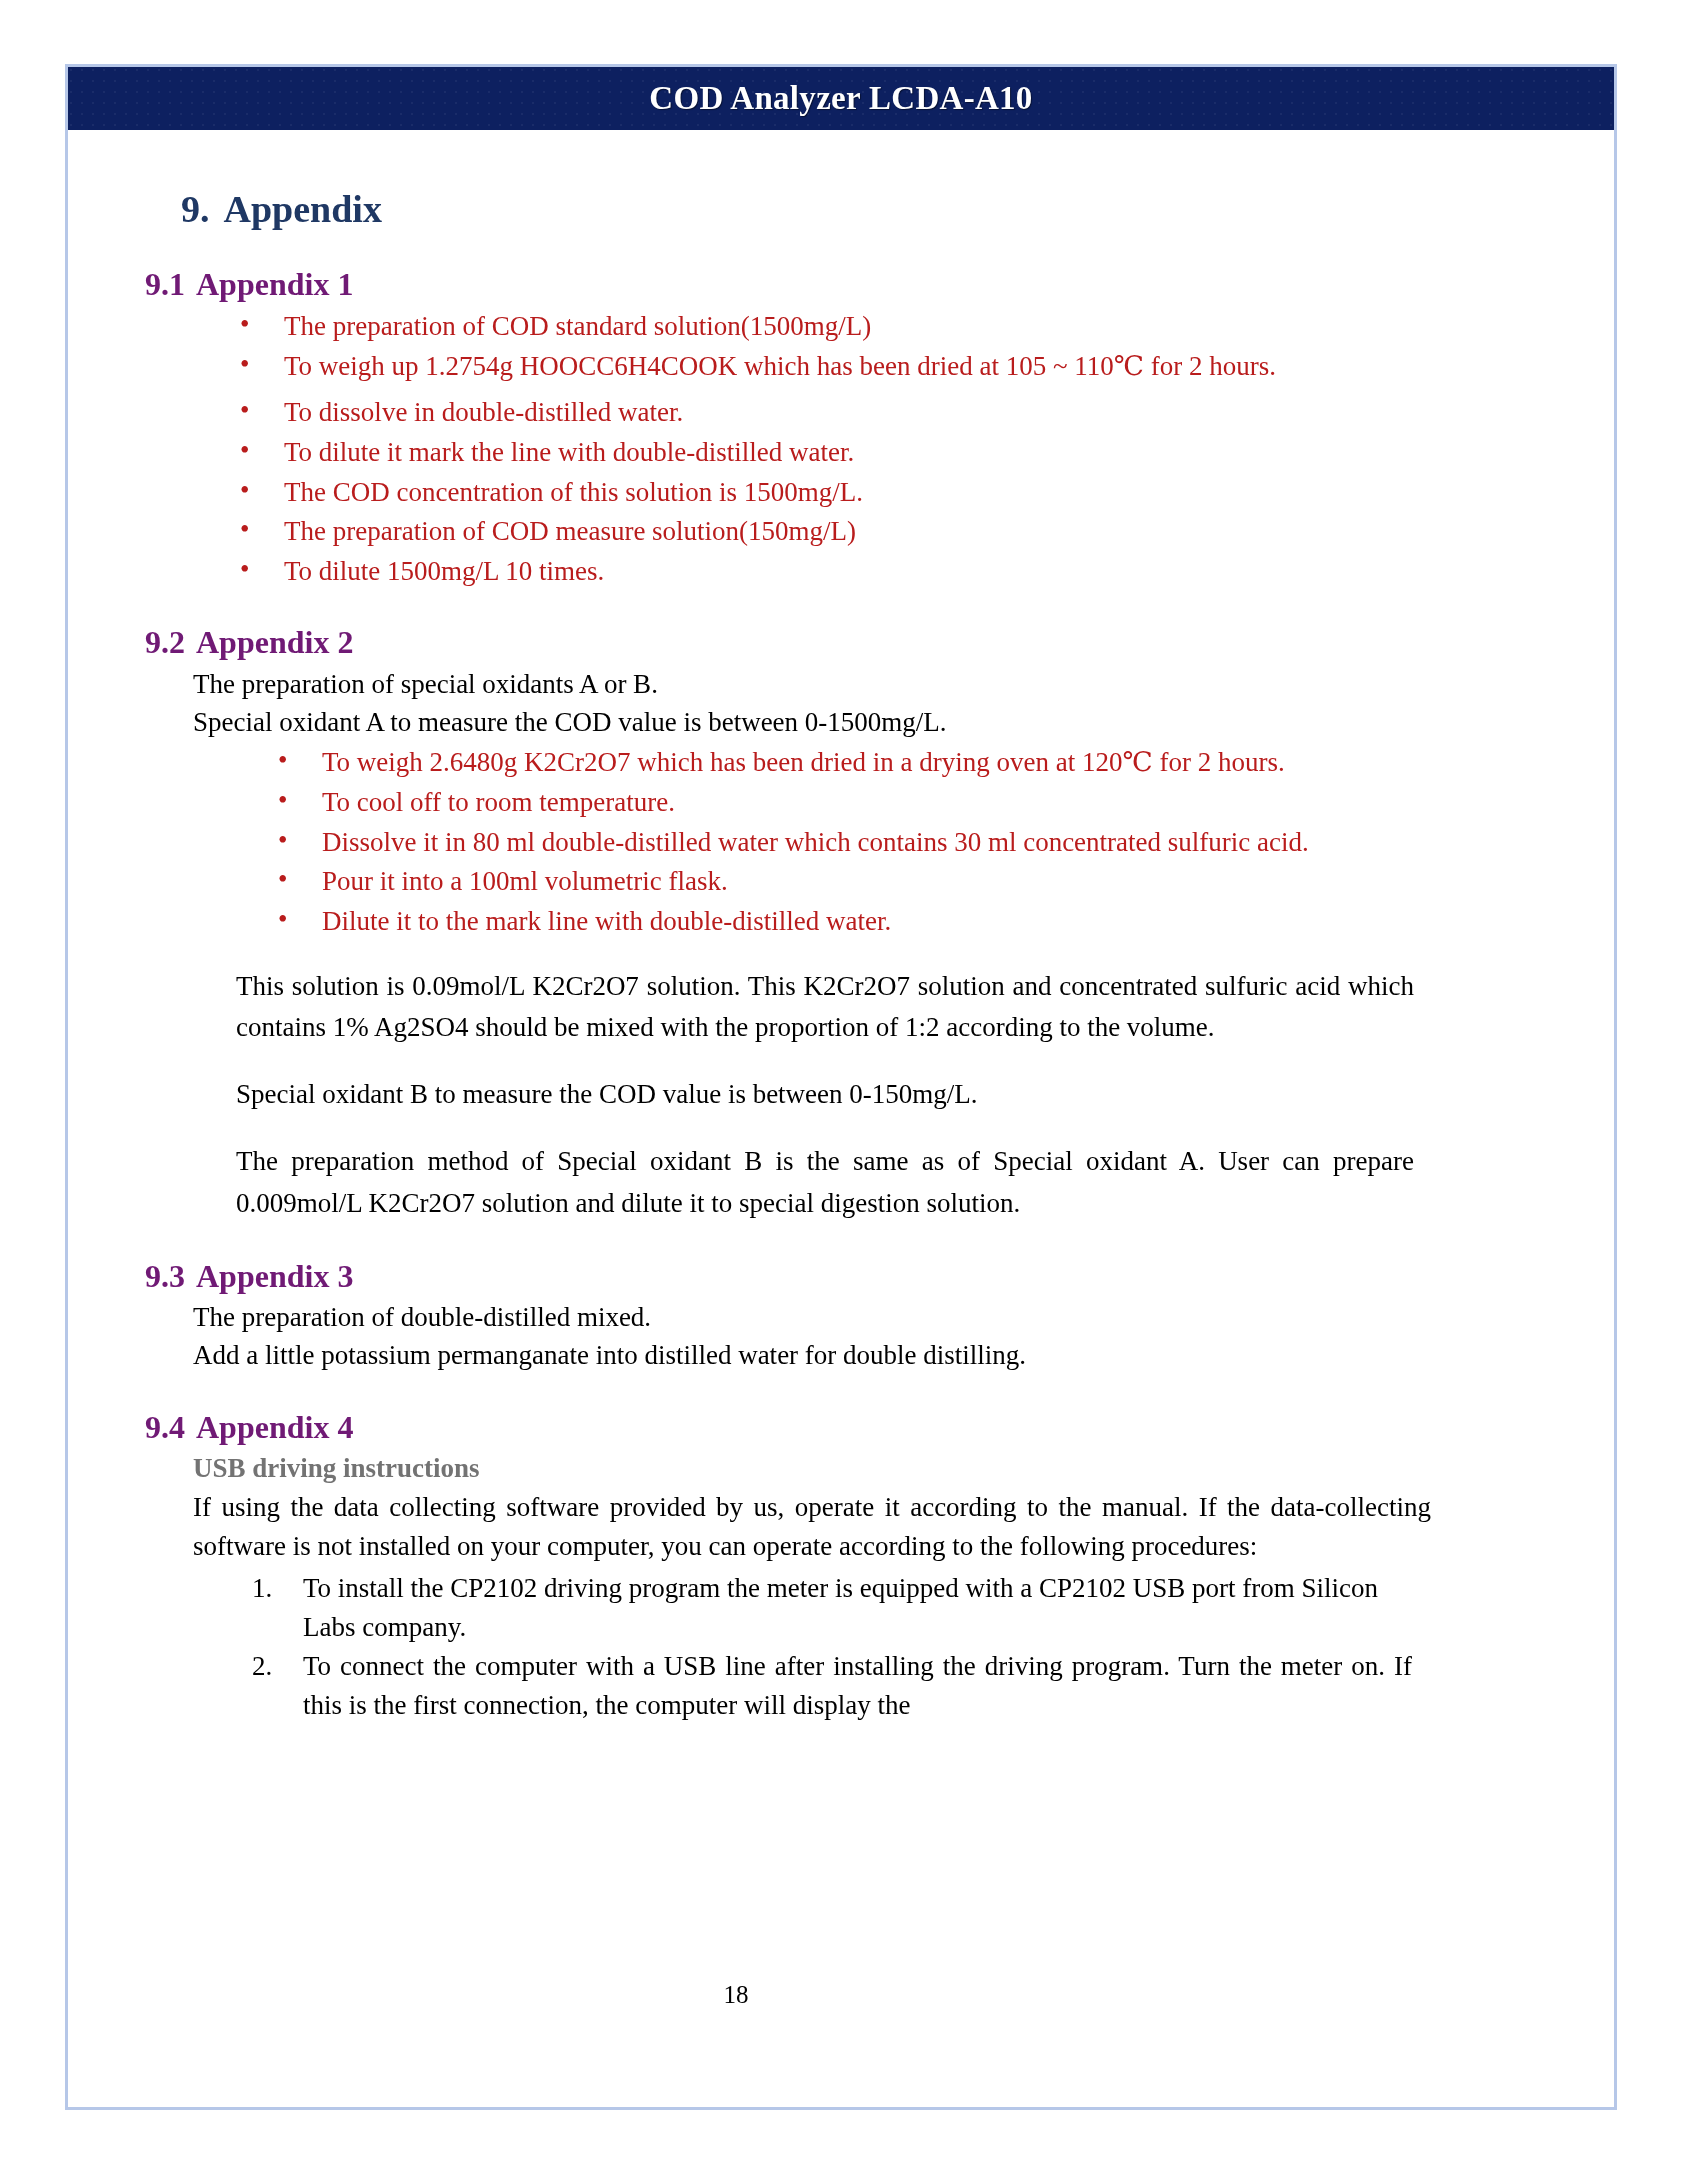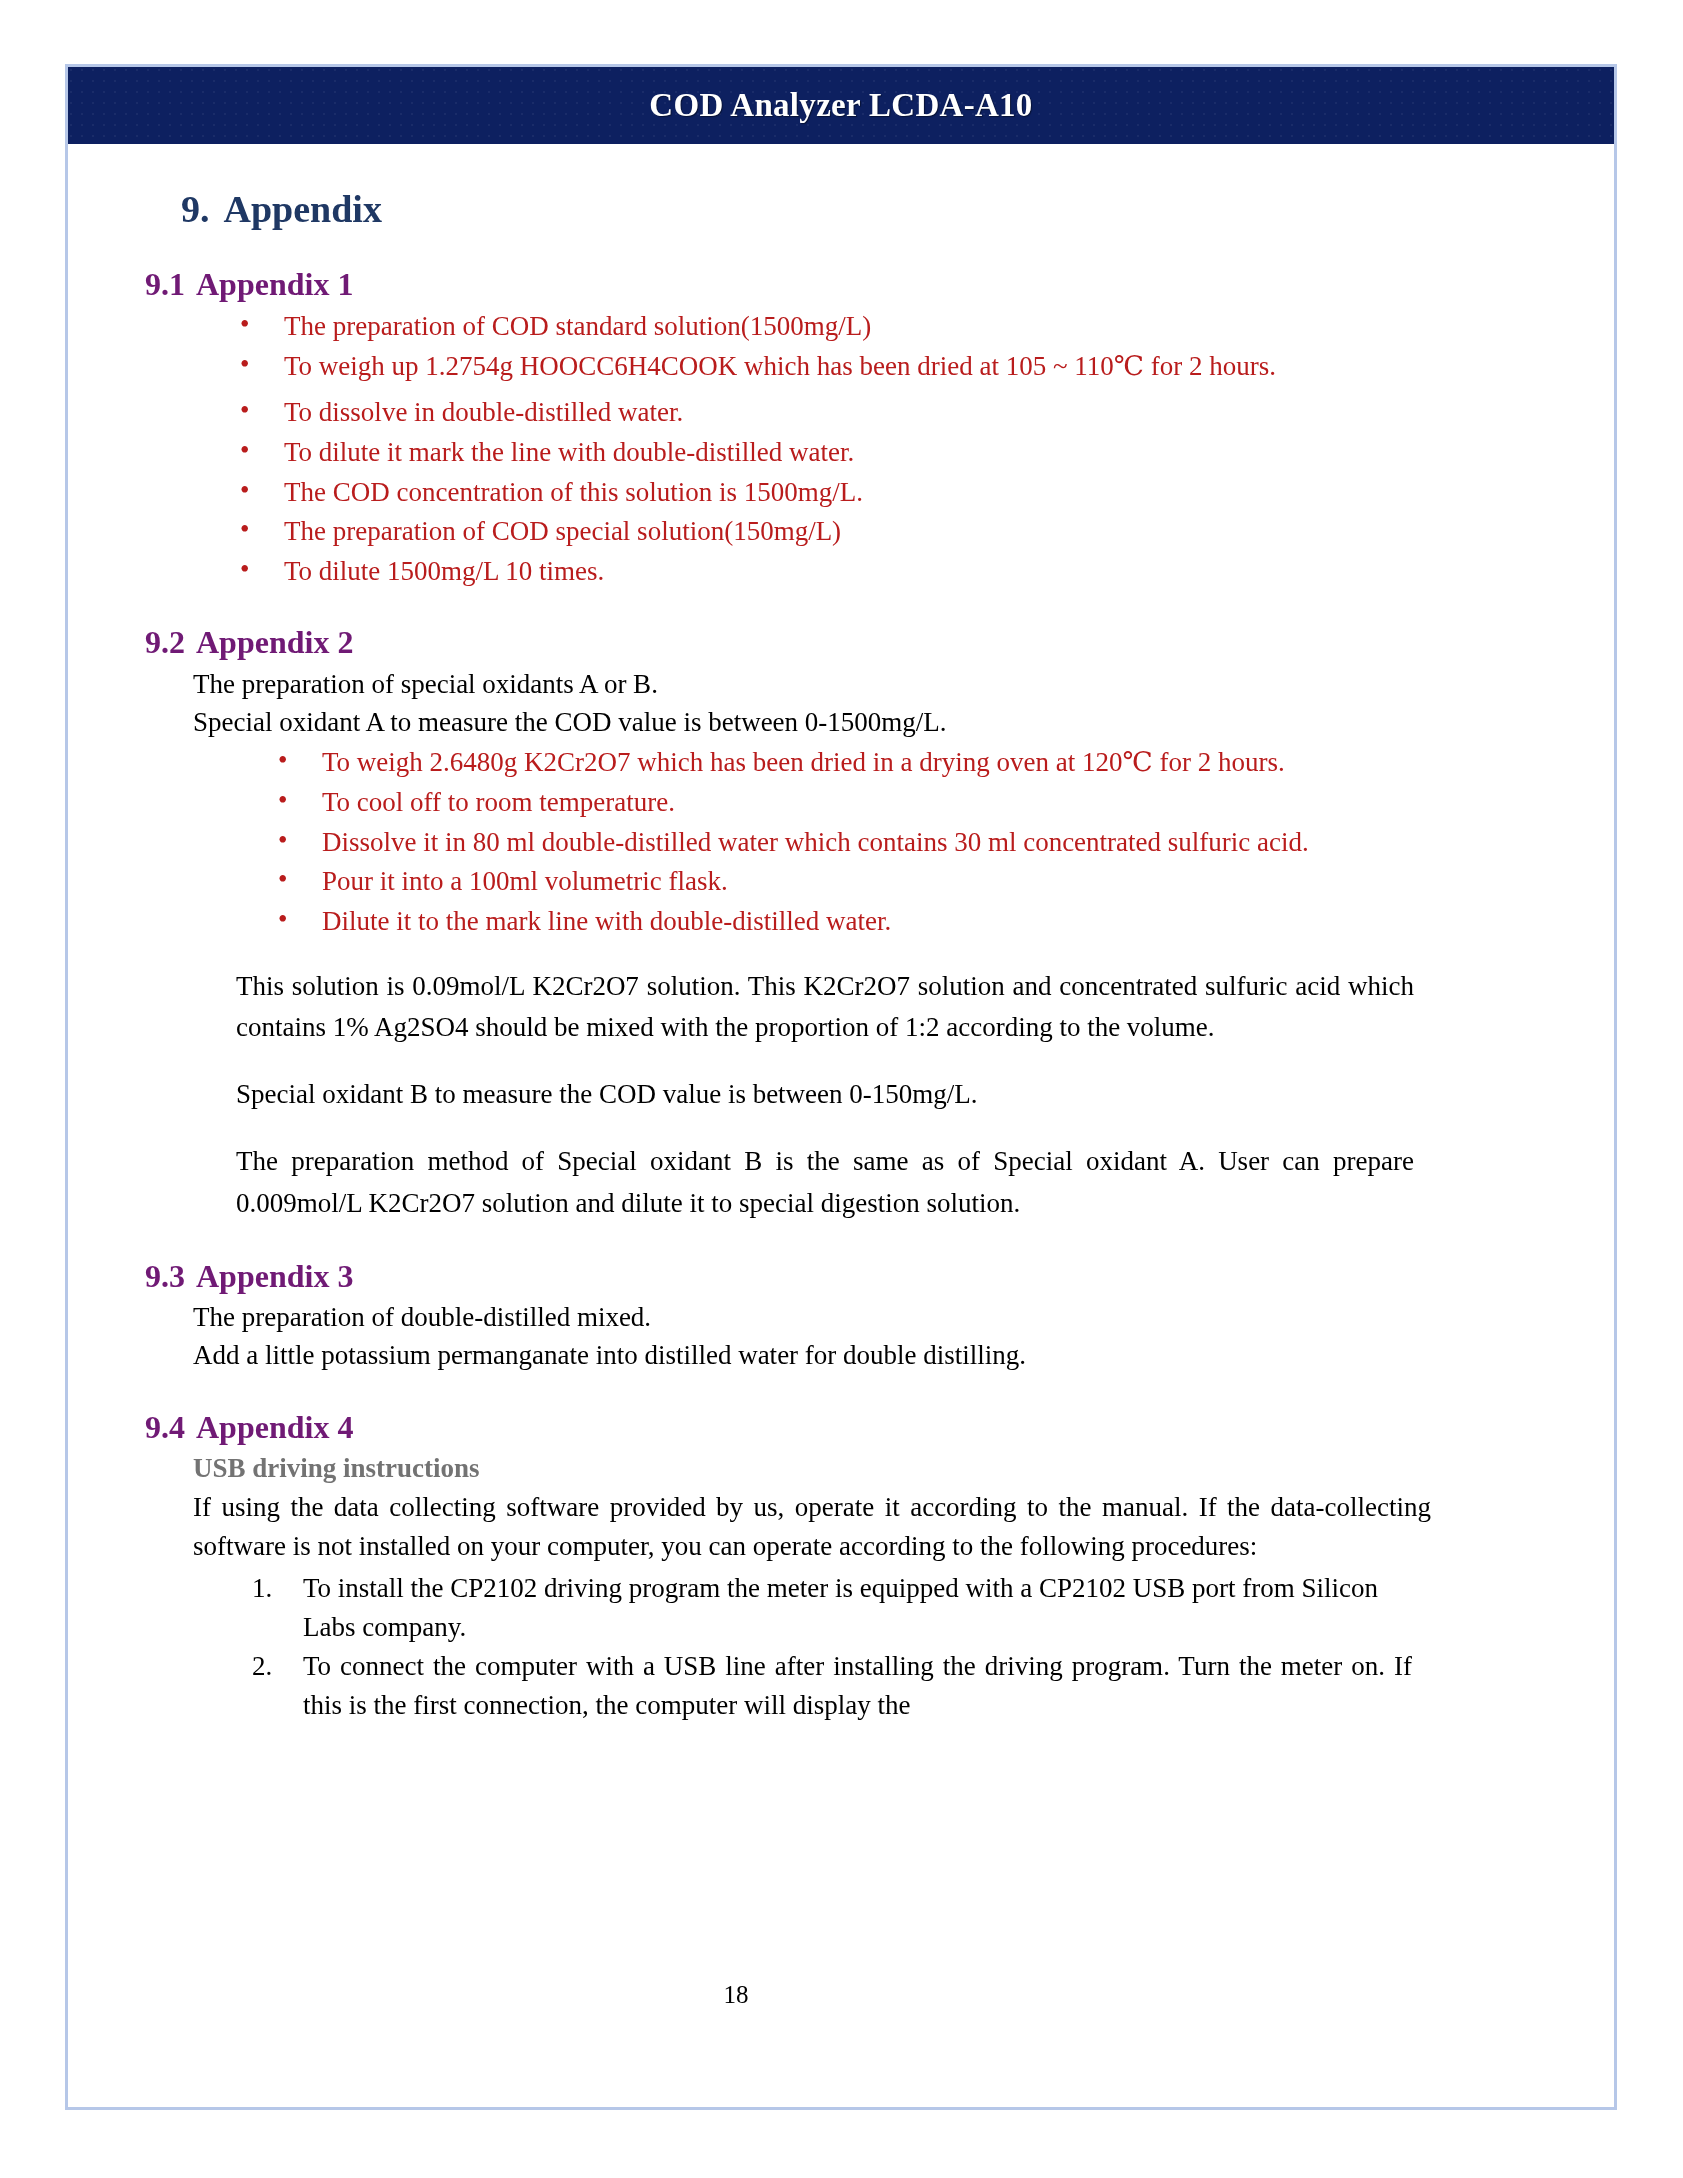--- a/index.html
+++ b/index.html
@@ -25,21 +25,21 @@
     box-sizing: border-box;
     background: #ffffff;
   }
 
   
   #header-banner {
     position: absolute;
     left: 0px;
     top: 0px;
     width: 1546px;
-    height: 77px;
+    height: 63px;
     background: #0d2060;
     background-image:
       radial-gradient(circle at 3px 3px, rgba(255,255,255,0.055) 1px, transparent 1.3px);
     background-size: 11px 11px;
     display: flex;
     align-items: center;
     justify-content: center;
   }
   #header-title {
     color: #ffffff;
@@ -208,21 +208,21 @@
       <span class="h2num">9.1</span>
         <span>Appendix 1</span>
     </div>
 
     <ul class="bul indent-a">
       <li>The preparation of COD standard solution(1500mg/L)</li>
       <li class="justify loose">To weigh up 1.2754g HOOCC6H4COOK which has been dried at 105 ~ 110℃ for 2 hours.</li>
       <li>To dissolve in double-distilled water.</li>
       <li>To dilute it mark the line with double-distilled water.</li>
       <li>The COD concentration of this solution is 1500mg/L.</li>
-      <li>The preparation of COD special solution(150mg/L)</li>
+      <li>The preparation of COD measure solution(150mg/L)</li>
       <li>To dilute 1500mg/L 10 times.</li>
     </ul>
 
     <div class="h2">
       <span class="h2num">9.2</span>
         <span>Appendix 2</span>
     </div>
 
     <div class="body-line">The preparation of special oxidants A or B.</div>
     <div class="body-line">Special oxidant A to measure the COD value is between 0-1500mg/L.</div>

